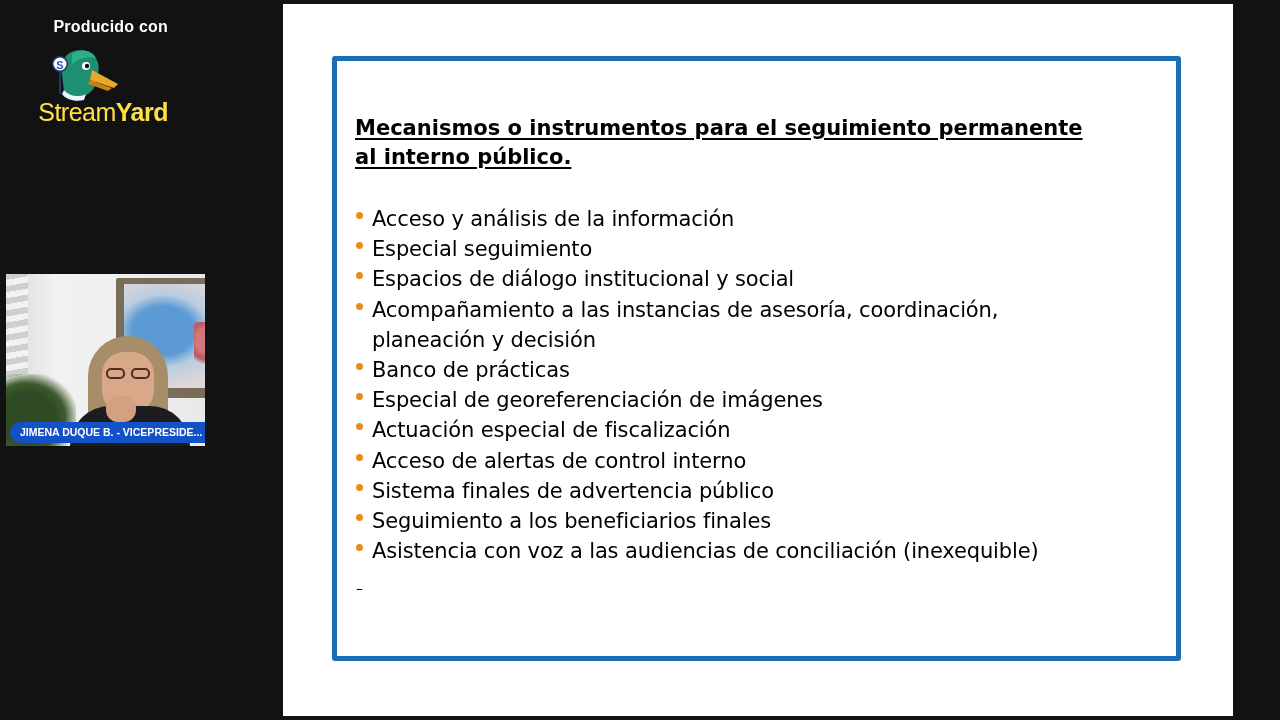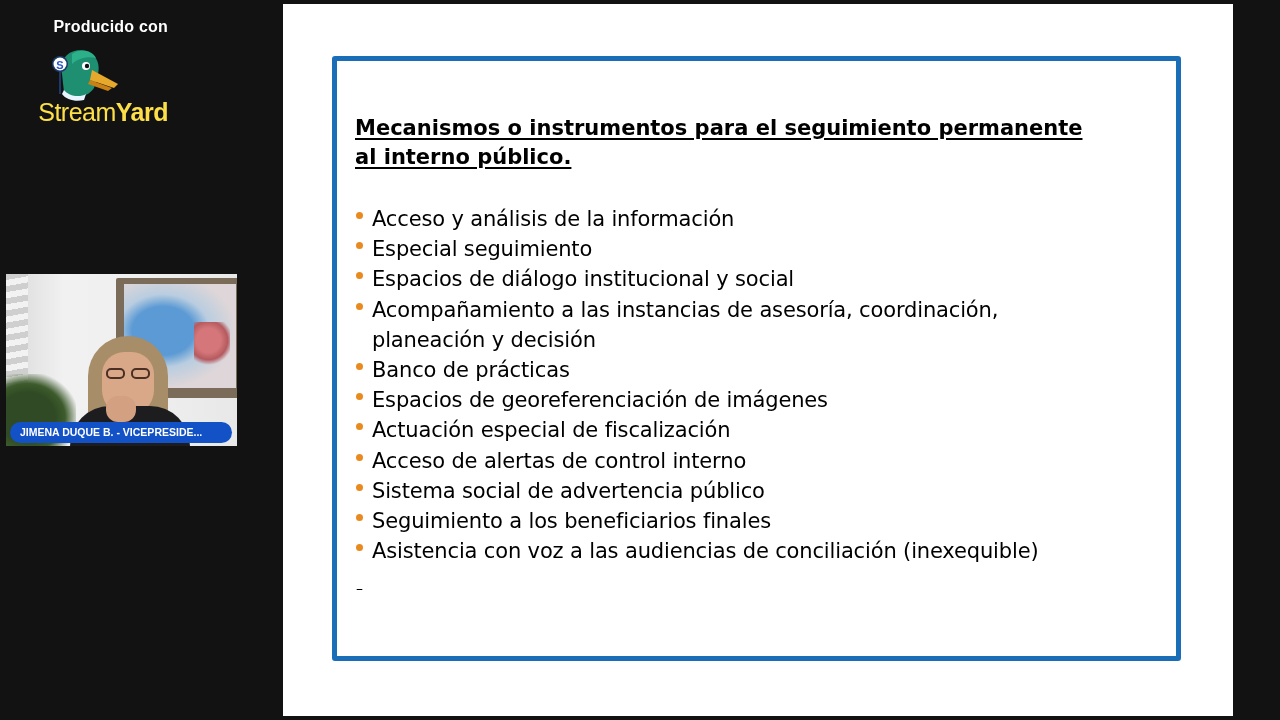--- a/index.html
+++ b/index.html
@@ -21,21 +21,21 @@
     position:absolute; left:48px; top:44px; width:72px; height:58px;
   }
   .branding .wordmark {
     position:absolute; left:0; width:168px; top:98px;
     font-family:"Liberation Sans",sans-serif; font-size:25px; color:#fde047;
     letter-spacing:-0.5px;
   }
   .branding .wordmark b { font-weight:bold; }
 
   .cam {
-    position:absolute; left:6px; top:274px; width:231px; height:172px;
+    position:absolute; left:6px; top:274px; width:199px; height:172px;
     overflow:hidden; background:#15803d;
   }
   .cam .wall { position:absolute; inset:0; background:linear-gradient(90deg,#d9d9d9 0%,#f1f1f1 25%,#efefef 60%,#e8e8e8 100%); }
   .cam .blinds { position:absolute; left:0; top:0; width:22px; height:120px;
     background:repeating-linear-gradient(170deg,#cfcfcf 0 6px,#f2f2f2 6px 12px); }
   .cam .painting { position:absolute; left:110px; top:4px; width:124px; height:120px;
     background:#7b6c5a; border-radius:2px; }
   .cam .painting .canvas { position:absolute; left:8px; top:6px; right:4px; bottom:10px;
     background:radial-gradient(ellipse at 35% 45%,#5b9ad4 0 30%,#b9cde0 45%,#ded6d8 70%); }
   .cam .painting .fruit { position:absolute; left:78px; top:44px; width:36px; height:46px;
@@ -129,21 +129,21 @@
   <div class="title">
     <span>Mecanismos o instrumentos para el seguimiento permanente</span><br>
     <span>al interno público.</span>
   </div>
   <ul class="list">
     <li><span class="bullet"></span><span class="text">Acceso y análisis de la información</span></li>
     <li><span class="bullet"></span><span class="text">Especial seguimiento</span></li>
     <li><span class="bullet"></span><span class="text">Espacios de diálogo institucional y social</span></li>
     <li><span class="bullet"></span><span class="text" style="max-width:740px">Acompañamiento a las instancias de asesoría, coordinación, planeación y decisión</span></li>
     <li><span class="bullet"></span><span class="text">Banco de prácticas</span></li>
-    <li><span class="bullet"></span><span class="text">Espacios de georeferenciación de imágenes</span></li>
+    <li><span class="bullet"></span><span class="text">Especial de georeferenciación de imágenes</span></li>
     <li><span class="bullet"></span><span class="text">Actuación especial de fiscalización</span></li>
     <li><span class="bullet"></span><span class="text">Acceso de alertas de control interno</span></li>
-    <li><span class="bullet"></span><span class="text">Sistema social de advertencia público</span></li>
+    <li><span class="bullet"></span><span class="text">Sistema finales de advertencia público</span></li>
     <li><span class="bullet"></span><span class="text">Seguimiento a los beneficiarios finales</span></li>
     <li><span class="bullet"></span><span class="text">Asistencia con voz a las audiencias de conciliación (inexequible)</span></li>
   </ul>
   <div class="dash">–</div>
 </div>
 
 </body></html>

